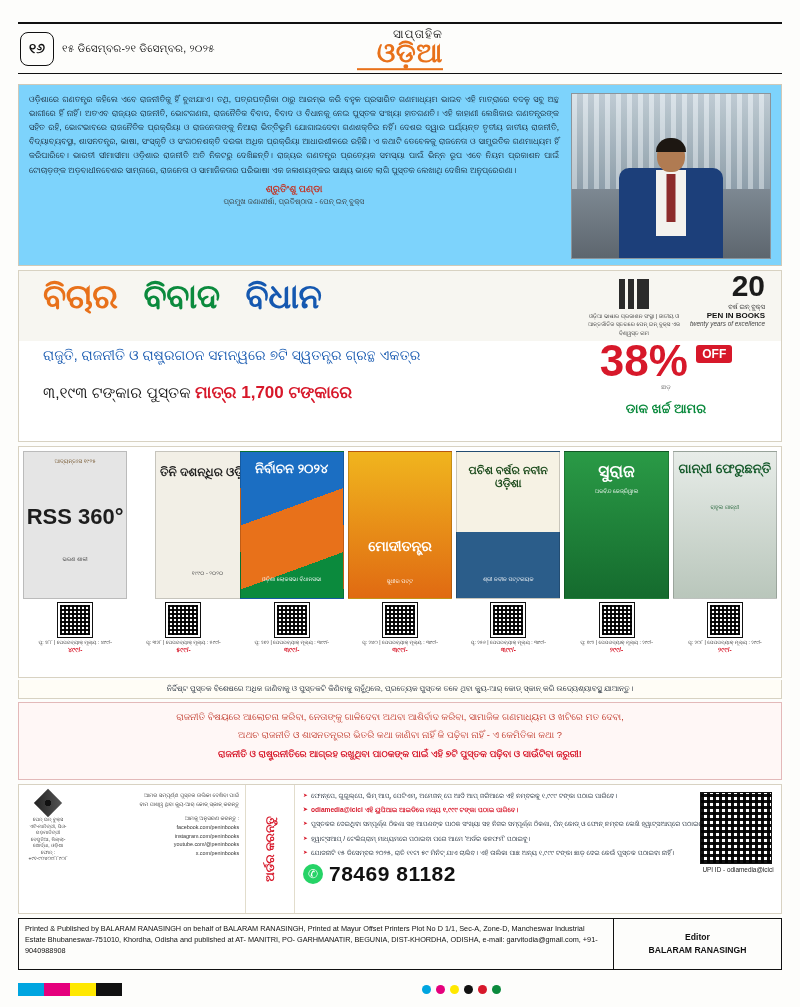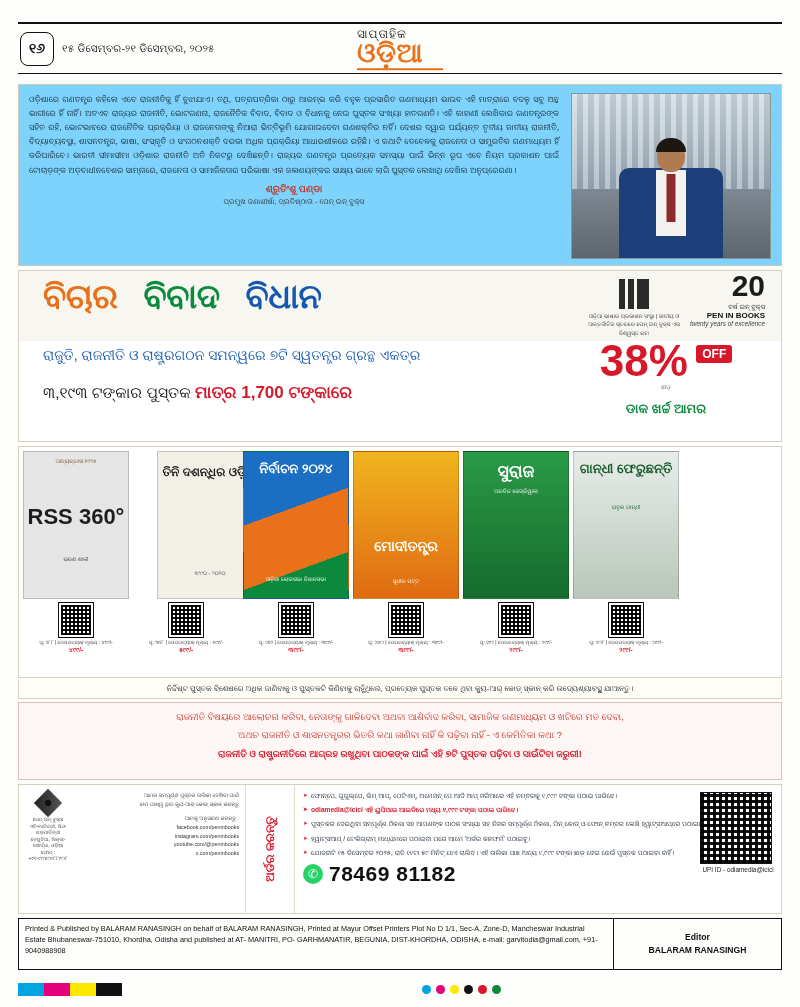--- a/index.html
+++ b/index.html
@@ -25,21 +25,21 @@
     border: 1.5px solid #111; border-radius: 8px;
     display: flex; align-items: center; justify-content: center;
     font-size: 14px; font-weight: bold; color: #111;
   }
   .issue-date {
     margin-left: 8px; font-size: 10.5px; color: #111; letter-spacing: .2px;
   }
   .logo-wrap {
     position: absolute; left: 50%; top: 50%;
     transform: translate(-50%,-50%);
-    text-align: left;
+    text-align: right;
   }
   .logo-top { font-size: 12px; color: #1a1a1a; letter-spacing: 1px; }
   .logo-main {
     font-size: 27px; font-weight: bold; color: #e8711a;
     line-height: .95; letter-spacing: .5px;
   }
   .logo-rule { height: 2px; background: #e8711a; margin: 2px auto 0; width: 86px; }
 
   
   .article {
@@ -405,20 +405,30 @@
       <div class="cover c4">
         <div class="cover-title" style="top:86px;font-size:14px;color:#fff;">ମୋଦୀତନ୍ତ୍ର</div>
         <div class="cover-sub" style="top:126px;color:#fff;">ସୁଧୀର ପଟ୍ଟ</div>
       </div>
       <div class="qr"></div>
       <div class="book-meta">ପୃ: ୨୪୦ | ପେପରବ୍ୟାକ୍
 ମୂଲ୍ୟ : ୩୯୯/-</div>
       <div class="book-price">୩୯୯/-</div>
     </div>
 
+    <div class="book">
+      <div class="cover c5">
+        <div class="cover-title" style="top:12px;font-size:11px;color:#1b4a1b;">ପଚିଶ ବର୍ଷର ନବୀନ ଓଡ଼ିଶା</div>
+        <div class="cover-sub" style="top:124px;color:#fff;">ଶ୍ରୀ ନବୀନ ପଟ୍ଟନାୟକ</div>
+      </div>
+      <div class="qr"></div>
+      <div class="book-meta">ପୃ: ୨୫୬ | ପେପରବ୍ୟାକ୍
+ମୂଲ୍ୟ : ୩୯୯/-</div>
+      <div class="book-price">୩୯୯/-</div>
+    </div>
 
     <div class="book">
       <div class="cover c6">
         <div class="cover-title" style="top:10px;font-size:17px;color:#fff;">ସୁରାଜ</div>
         <div class="cover-sub" style="top:36px;color:#fff;">ଅରବିନ୍ଦ କେଜ୍ରିୱାଲ</div>
       </div>
       <div class="qr"></div>
       <div class="book-meta">ପୃ: ୧୯୨ | ପେପରବ୍ୟାକ୍
 ମୂଲ୍ୟ : ୨୯୯/-</div>
       <div class="book-price">୨୯୯/-</div>

